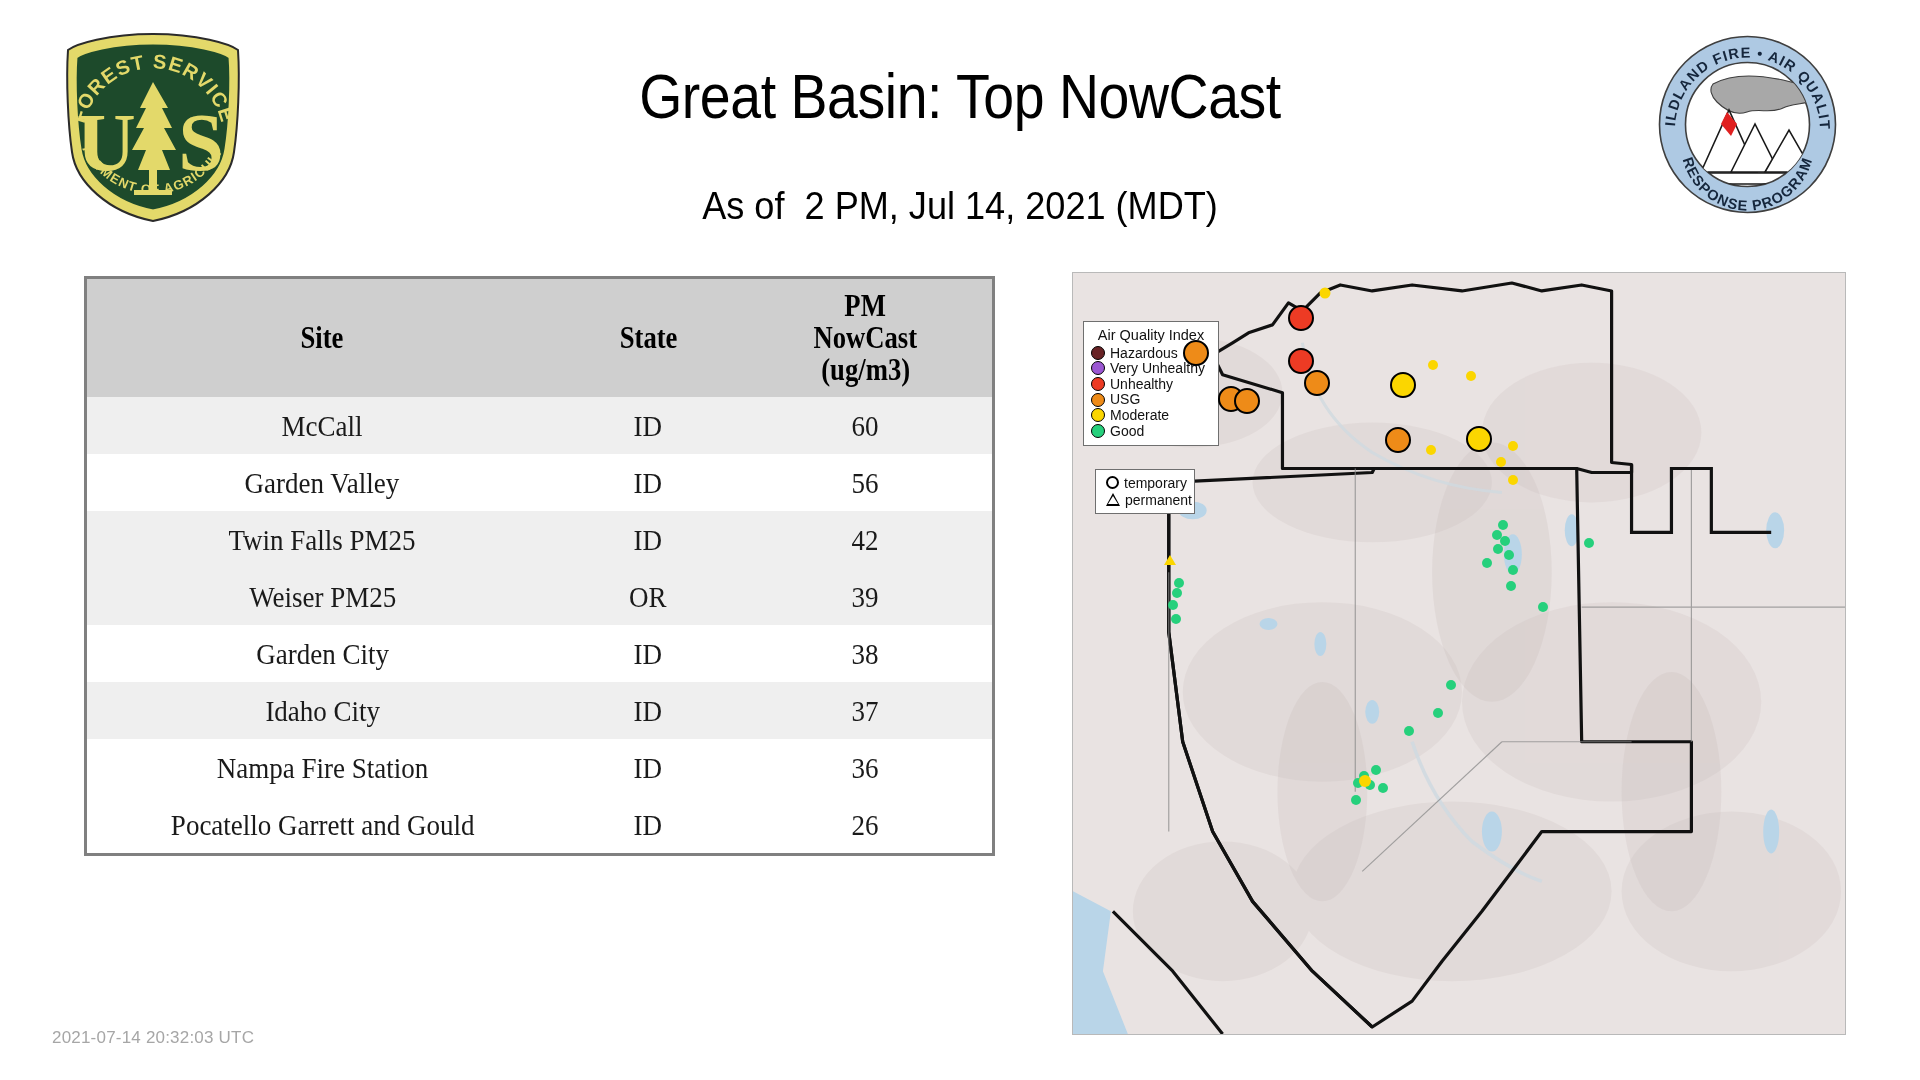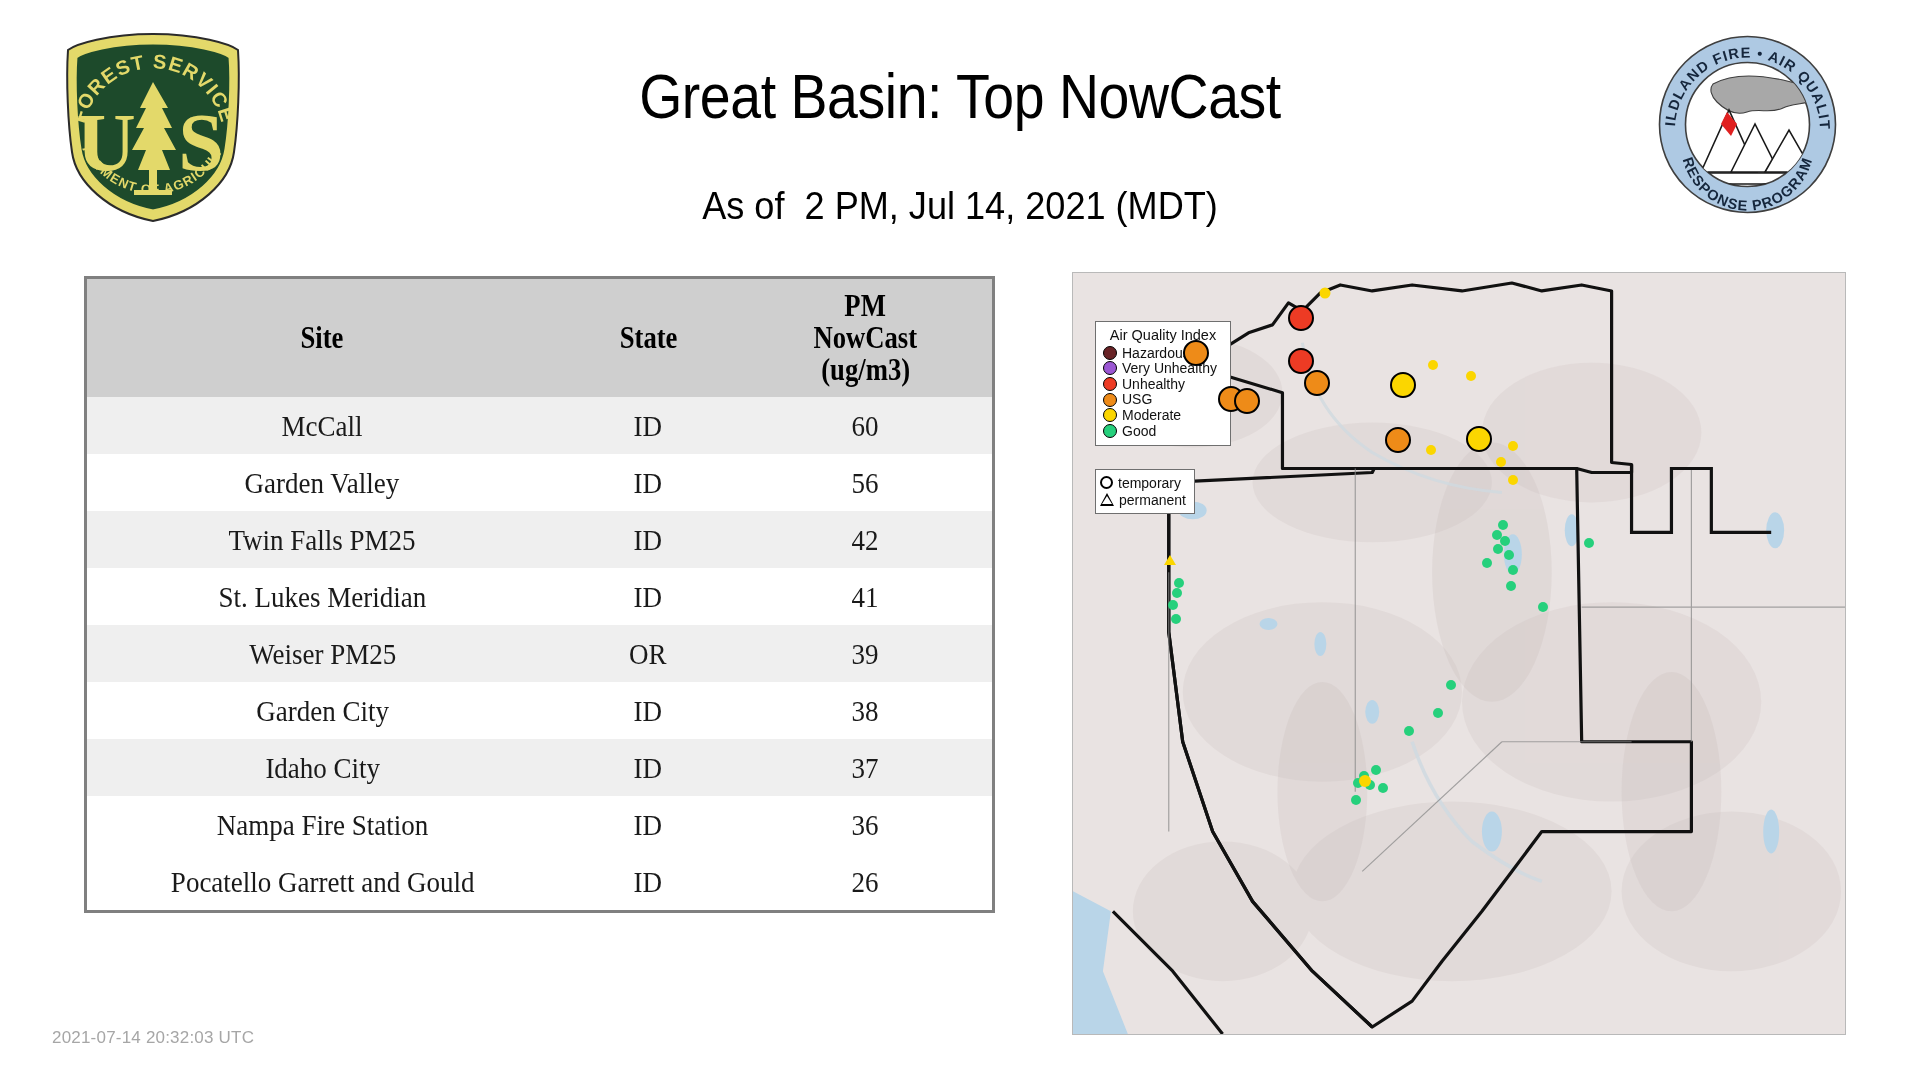--- a/index.html
+++ b/index.html
@@ -117,39 +117,39 @@
   #map-canvas { position:absolute; left:0; top:0; width:100%; height:100%; }
 
   
   .legend-box {
     position: absolute;
     background: #ffffff;
     border: 1px solid #6f6f6f;
     box-shadow: 0 0 0 0 transparent;
   }
   #legend-aqi {
-    left: 22px; top: 48px;
+    left: 10px; top: 48px;
     width: 136px; padding: 5px 7px 6px 7px;
   }
   #legend-aqi .legend-title {
     font-size: 14.5px; color:#111; text-align:center;
     margin-bottom: 2px;
   }
   #legend-aqi .legend-row {
     display:flex; align-items:center; gap:5px;
     font-size: 14px; color:#111; line-height: 1.03;
     height: 15.6px;
   }
   .swatch {
     width: 14px; height: 14px; border-radius: 50%;
     border: 1.6px solid #000; flex: 0 0 auto;
   }
   #legend-shape {
     left: 22px; top: 196px;
-    width: 100px; padding: 4px 6px 5px 4px;
+    width: 100px; padding: 4px 6px 5px 10px;
   }
   #legend-shape .shape-row {
     display:flex; align-items:center; gap:5px;
     font-size:14px; color:#111; height:17px;
   }
   .sh-circle {
     width: 13px; height: 13px; border-radius:50%;
     border: 2px solid #000; background: #fff; flex:0 0 auto;
   }
   .sh-tri {
@@ -271,25 +271,20 @@
           </tr>
           <tr class="even">
             <td><span>Garden Valley</span></td>
             <td><span>ID</span></td>
             <td><span>56</span></td>
           </tr>
           <tr class="odd">
             <td><span>Twin Falls PM25</span></td>
             <td><span>ID</span></td>
             <td><span>42</span></td>
-          </tr>
-          <tr class="even">
-            <td><span>St. Lukes Meridian</span></td>
-            <td><span>ID</span></td>
-            <td><span>41</span></td>
           </tr>
           <tr class="odd">
             <td><span>Weiser PM25</span></td>
             <td><span>OR</span></td>
             <td><span>39</span></td>
           </tr>
           <tr class="even">
             <td><span>Garden City</span></td>
             <td><span>ID</span></td>
             <td><span>38</span></td>

